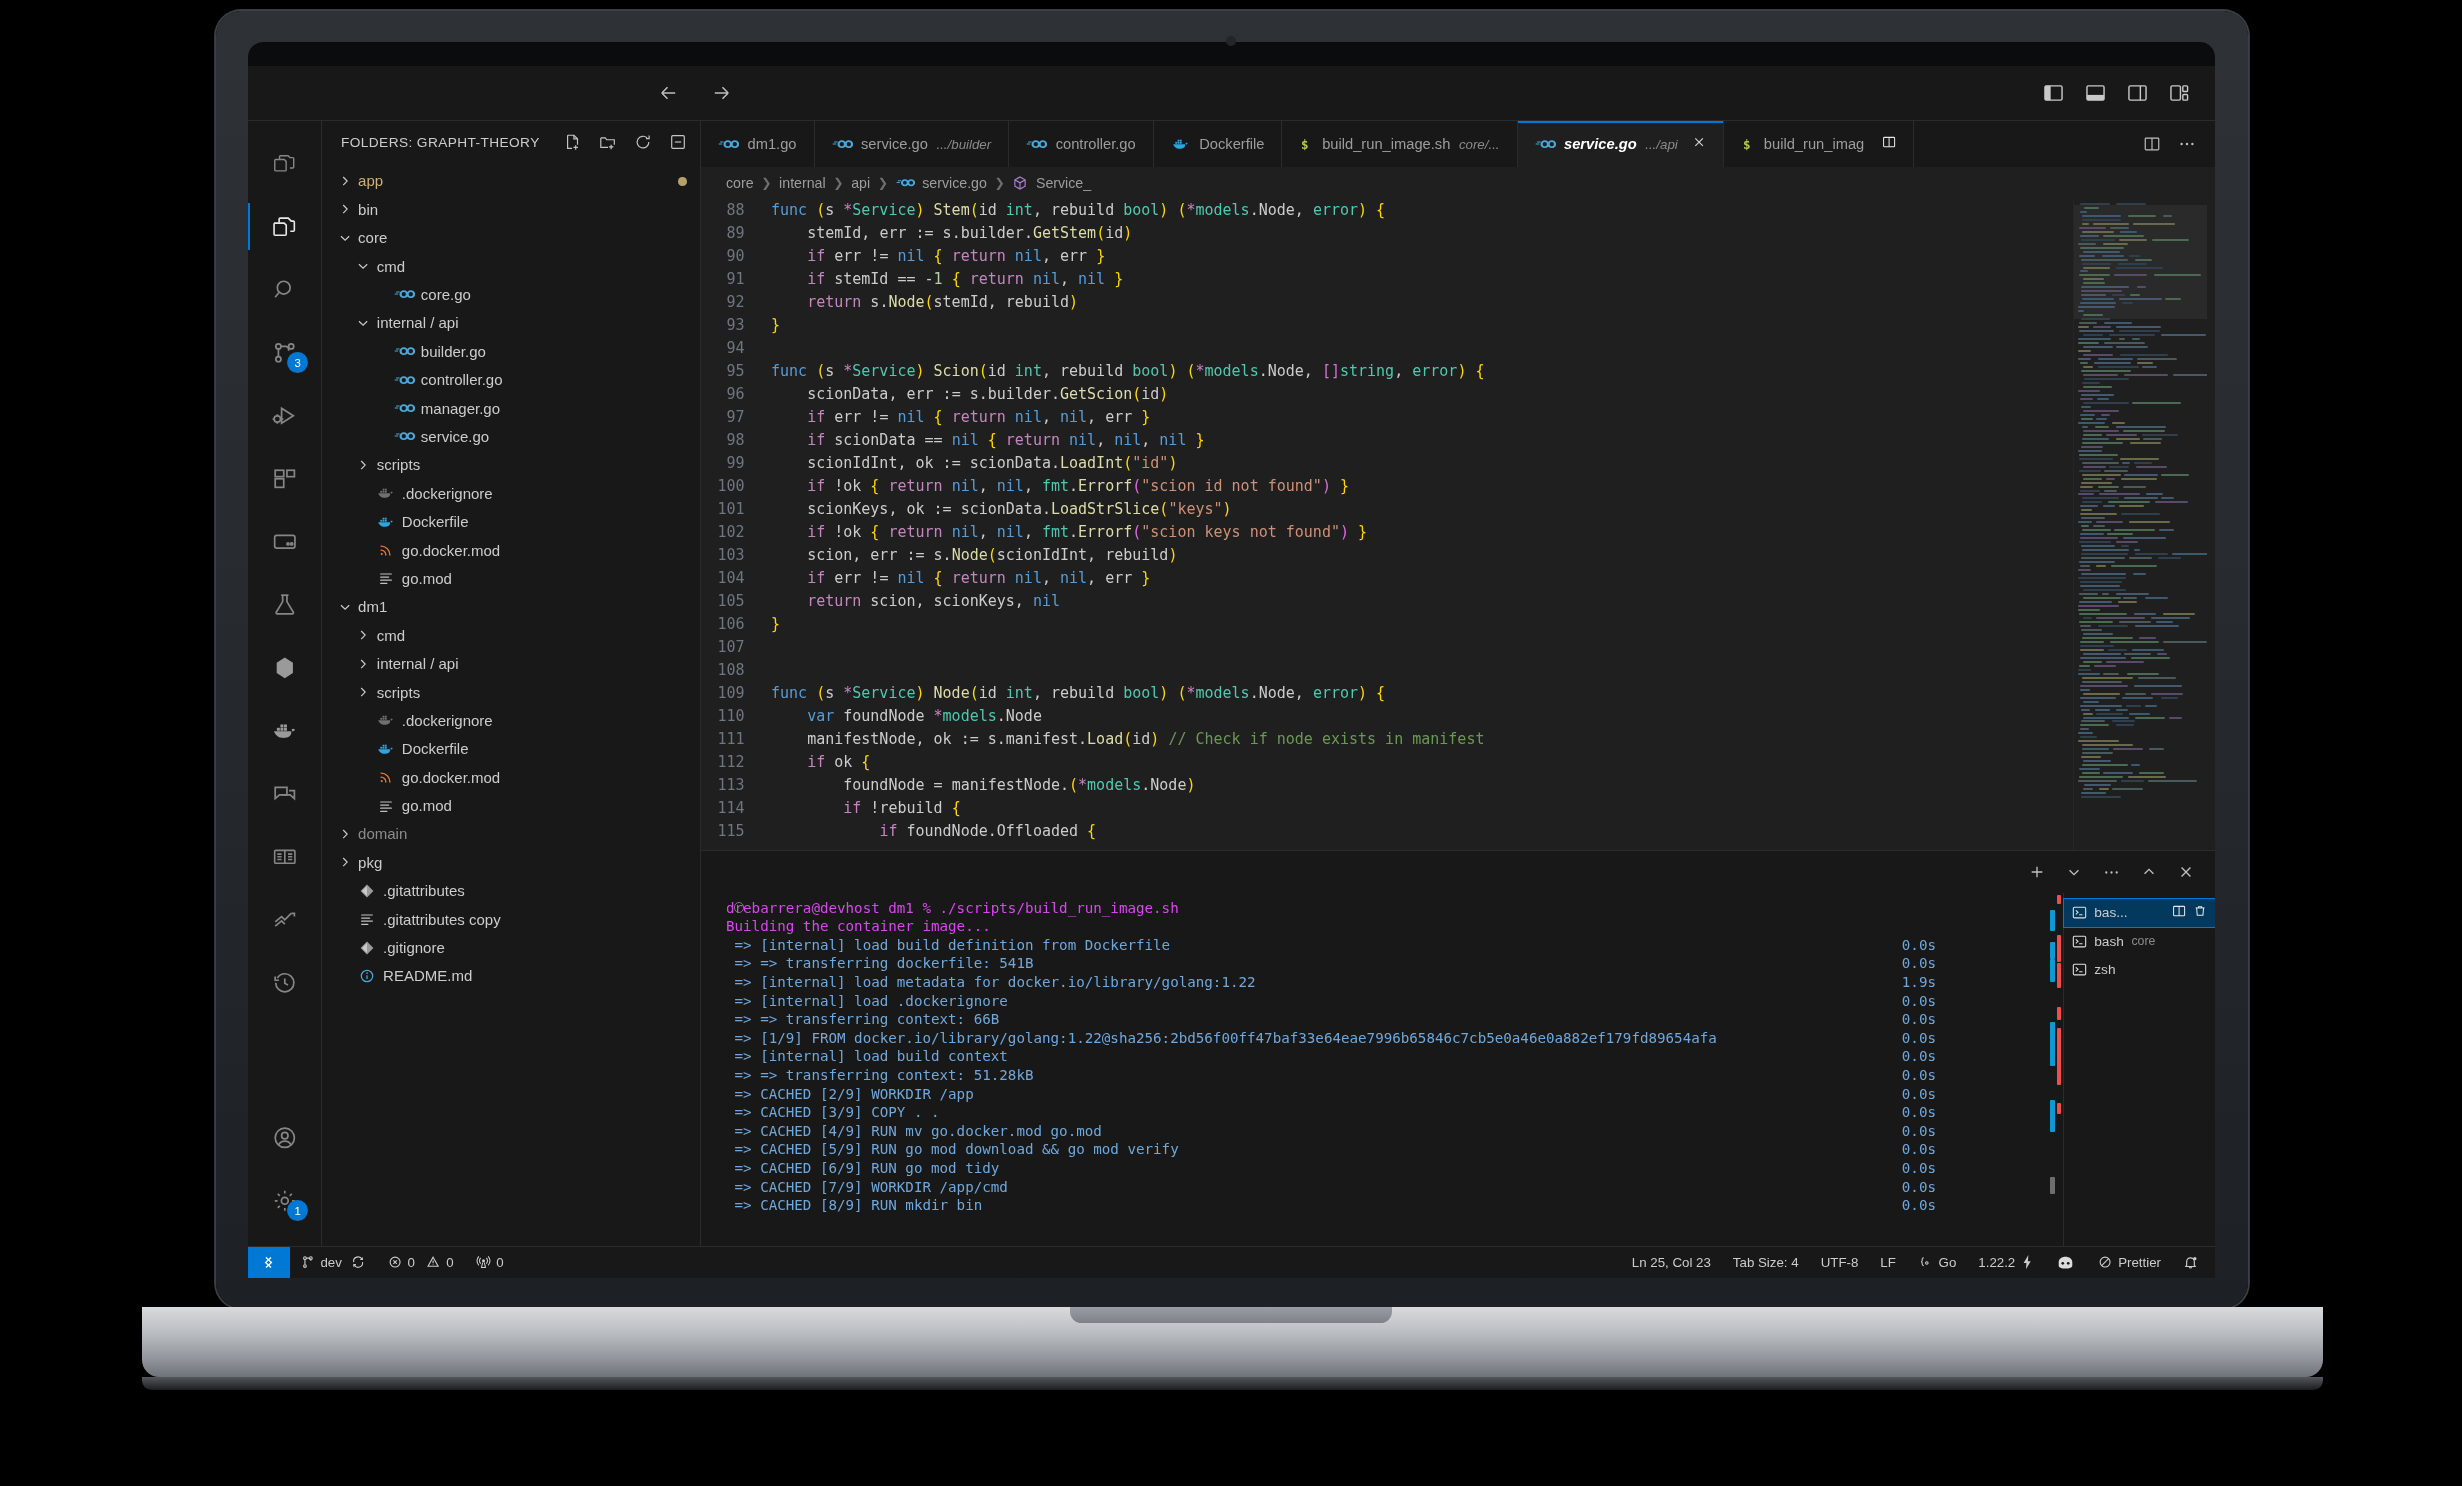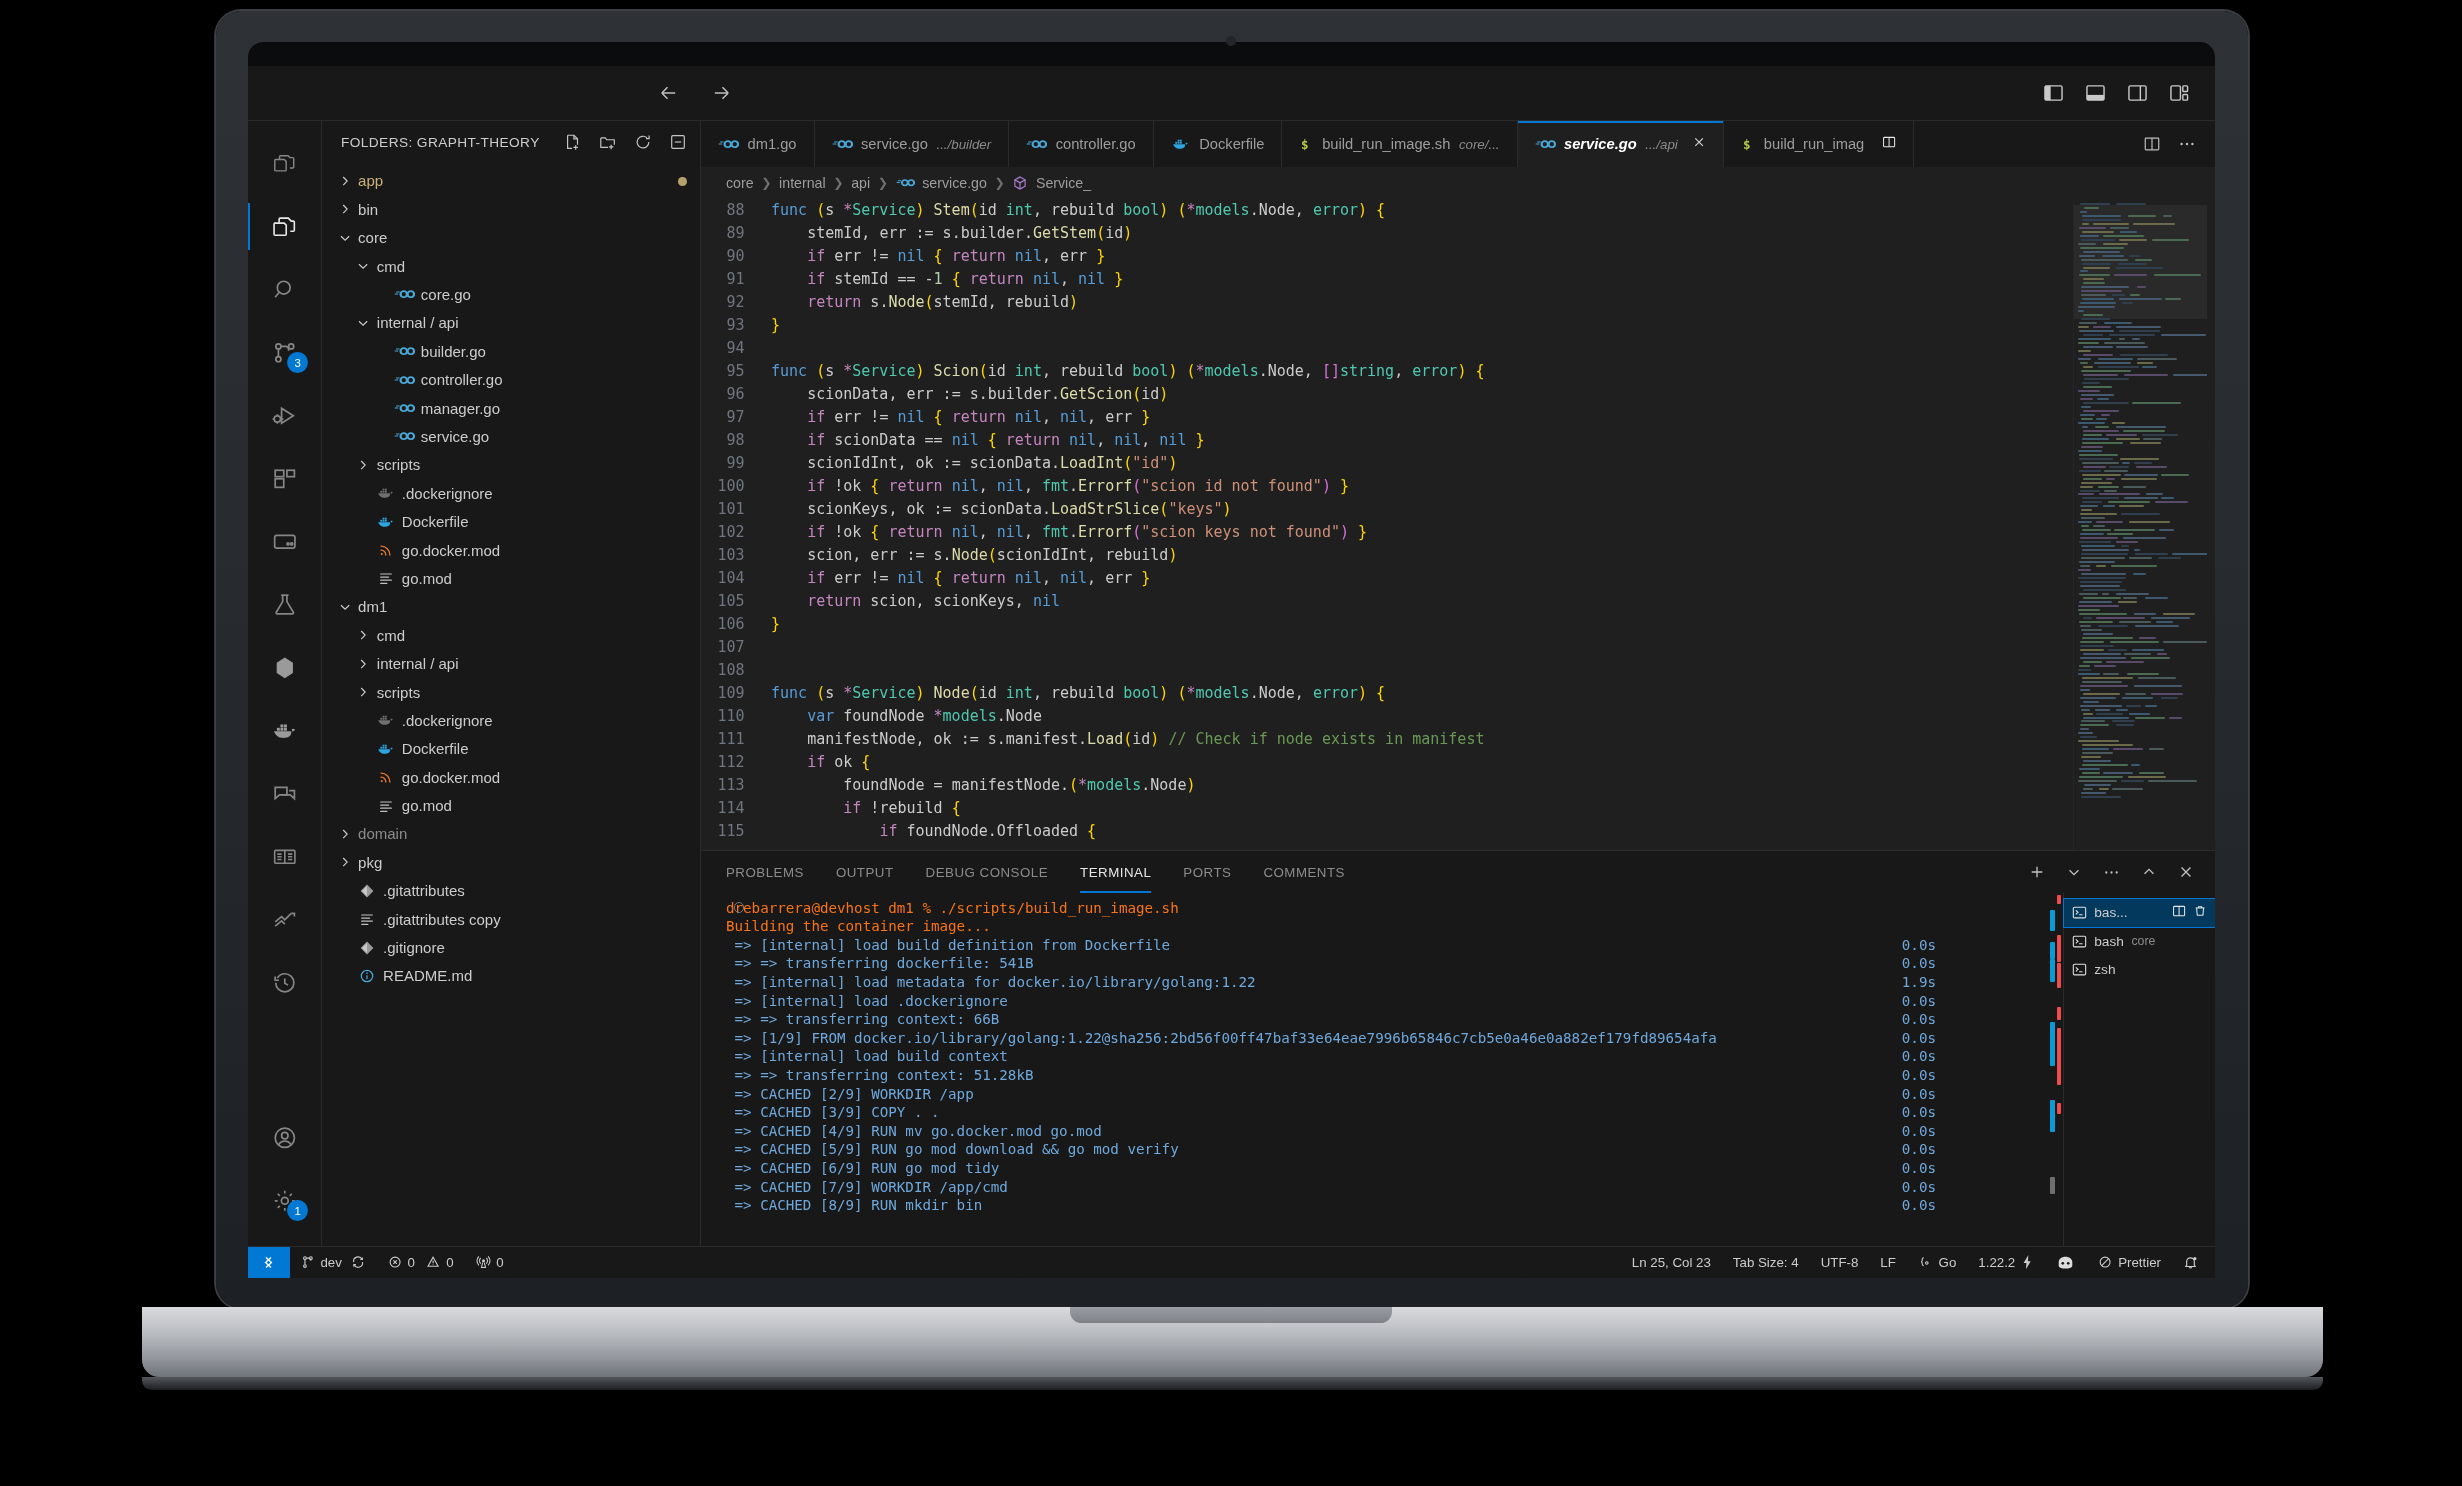--- a/index.html
+++ b/index.html
@@ -278,21 +278,21 @@
     font-family: "DejaVu Sans Mono", monospace;
     font-size: 14.2px; line-height: 18.6px;
     color: #cccccc; padding: 5.7px 0 0 25px;
   }
   .term .prompt-dot {
     position: absolute; left: 7.6px; width: 10.4px; height: 10.4px;
     border-radius: 50%; border: 1.4px solid #7a7a7a;
   }
   .tline { white-space: pre; position: relative; }
   .tblue { color: #6fa8dc; }
-  .tgrey { color: #f97316; }
+  .tgrey { color: #d946ef; }
   .ttime { position: absolute; right: 112px; color: #6fa8dc; }
   .tright { position: absolute; right: 112px; color: #cccccc; }
 
   
   .term-side {
     width: 152px; flex: 0 0 152px;
     border-left: 0.9px solid #2b2b2b;
     padding-top: 5.7px; background: #181818;
   }
   .tsrow {
@@ -1385,40 +1385,20 @@
                 <div class="mm-line" style="left: 38px; top: 589px; width: 31px; background: rgb(74, 90, 90);"></div>
                 <div class="mm-line" style="left: 6.5px; top: 593px; width: 25.5px; background: rgb(69, 89, 110);"></div>
                 <div class="mm-line" style="left: 6.6px; top: 597px; width: 40px; background: rgb(47, 63, 77);"></div>
               </div>
             <div class="mm-scrollbar"></div>
           </div>
         </div>
 
         <div class="panel">
           <div class="panel-tabs">
-            <div id="ptabs-host" style="display:flex; align-items:center; gap:32px;">
-                <div class="ptab">
-                  <span>PROBLEMS</span>
-                </div>
-                <div class="ptab">
-                  <span>OUTPUT</span>
-                </div>
-                <div class="ptab">
-                  <span>DEBUG CONSOLE</span>
-                </div>
-                <div class="ptab active">
-                  <span>TERMINAL</span>
-                </div>
-                <div class="ptab">
-                  <span>PORTS</span>
-                </div>
-                <div class="ptab">
-                  <span>COMMENTS</span>
-                </div>
-              </div>
             <div class="panel-actions">
               <span>
                 <svg width="16" height="16" viewBox="0 0 18 18" fill="none" stroke="#c0c0c0" stroke-width="1.5">
                   <path d="M9 3v12M3 9h12"></path>
                   </svg>
               </span>
               <span>
                 <svg width="16" height="16" viewBox="0 0 18 18" fill="none" stroke="#c0c0c0" stroke-width="1.5">
                   <path d="M4 7l5 5 5-5"></path>
                   </svg>

